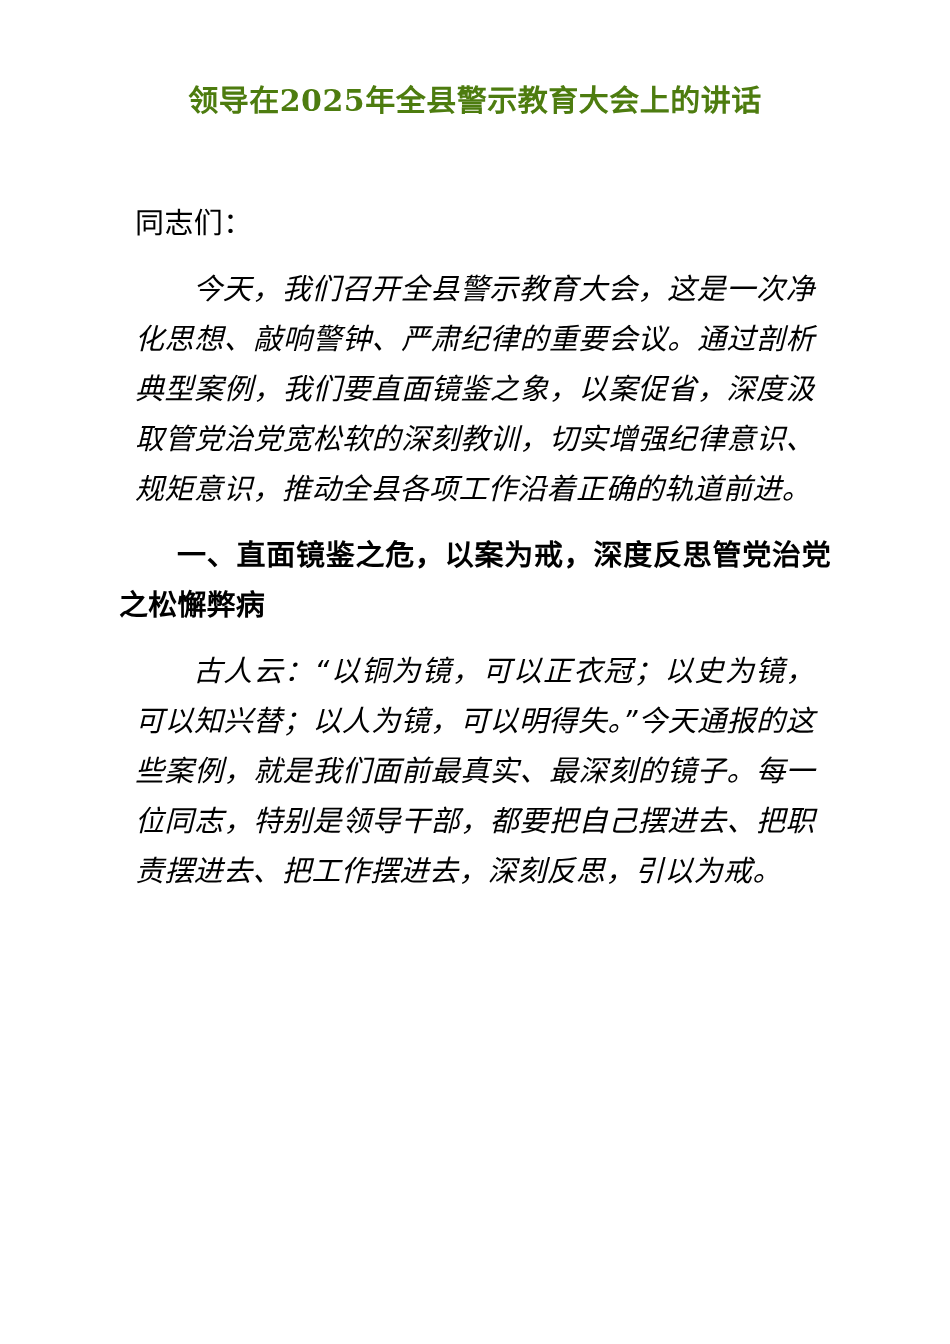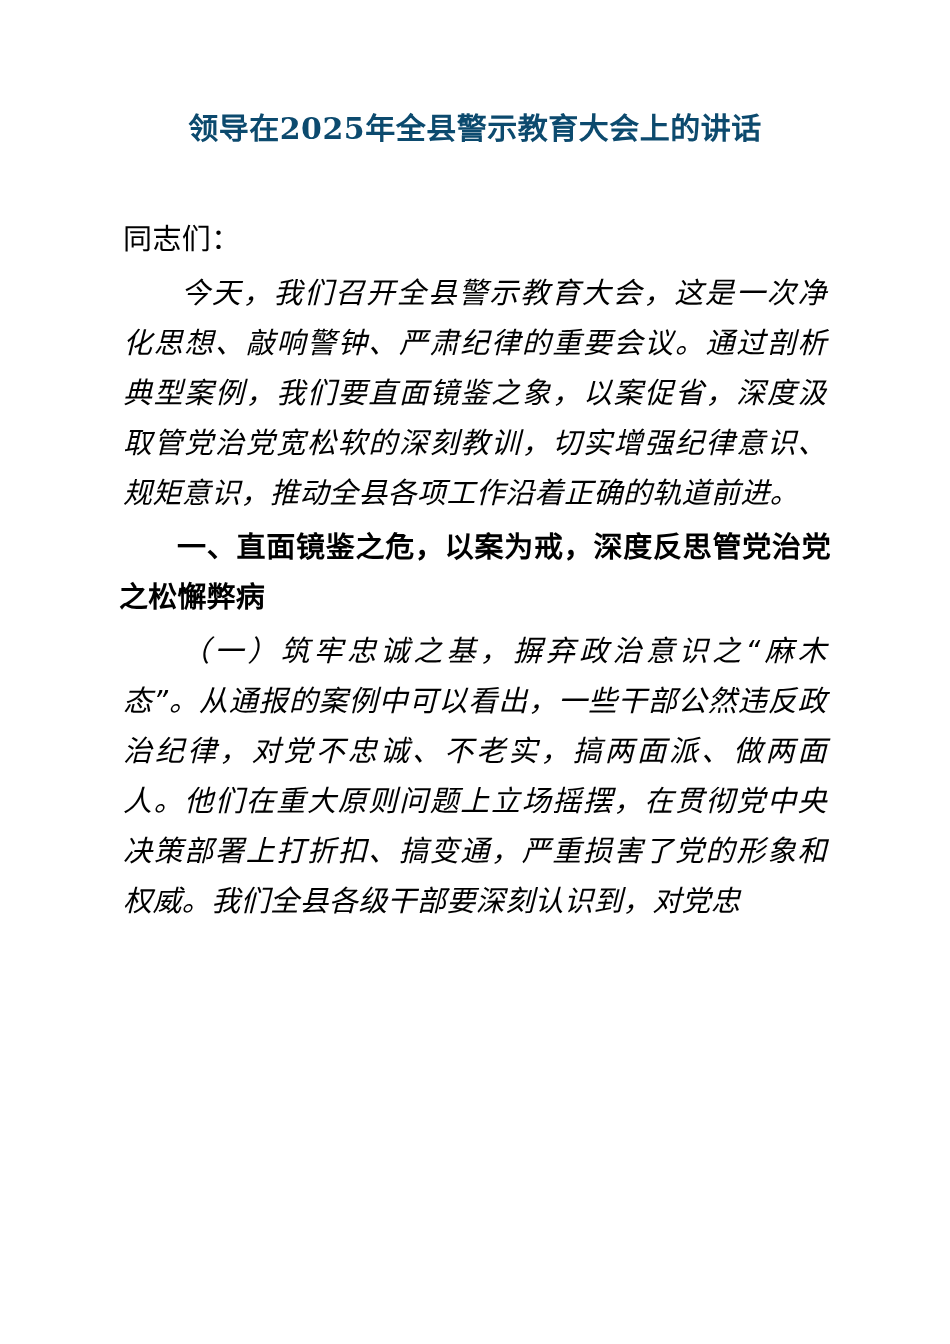--- a/index.html
+++ b/index.html
@@ -23,37 +23,37 @@
     top: 0;
     width: 712px;
   }
 
   
   .doc-title {
     font-family: "DejaVu Serif", "Liberation Serif", serif;
     font-weight: 700;
     font-size: 30px;
     line-height: 42px;
-    color: #0c4a6e;
+    color: #4d7c0f;
     text-align: center;
     letter-spacing: 0.5px;
     margin: 0;
-    padding-top: 108px;
+    padding-top: 80px;
     white-space: nowrap;
   }
 
   
   .para {
     font-family: "DejaVu Sans", "Liberation Sans", sans-serif;
     font-size: 29px;
     line-height: 50px;
     color: #000000;
     text-align: justify;
     text-align-last: left;
-    margin: 4px;
+    margin: 16px;
     letter-spacing: 0.4px;
     word-break: break-all;
   }
 
   .para.salutation {
     padding-top: 60px;
     text-indent: 0;
   }
 
   .para.indent {
@@ -83,17 +83,17 @@
   <div class="content">
 
     <h1 class="doc-title">领导在2025年全县警示教育大会上的讲话</h1>
 
     <p class="para salutation">同志们：</p>
 
     <p class="para indent">今天，我们召开全县警示教育大会，这是一次净化思想、敲响警钟、严肃纪律的重要会议。通过剖析典型案例，我们要直面镜鉴之象，以案促省，深度汲取管党治党宽松软的深刻教训，切实增强纪律意识、规矩意识，推动全县各项工作沿着正确的轨道前进。</p>
 
     <p class="heading-1">一、直面镜鉴之危，以案为戒，深度反思管党治党之松懈弊病</p>
 
+    <p class="para indent">古人云：“以铜为镜，可以正衣冠；以史为镜，可以知兴替；以人为镜，可以明得失。”今天通报的这些案例，就是我们面前最真实、最深刻的镜子。每一位同志，特别是领导干部，都要把自己摆进去、把职责摆进去、把工作摆进去，深刻反思，引以为戒。</p>
 
-    <p class="para indent">（一）筑牢忠诚之基，摒弃政治意识之“麻木态”。从通报的案例中可以看出，一些干部公然违反政治纪律，对党不忠诚、不老实，搞两面派、做两面人。他们在重大原则问题上立场摇摆，在贯彻党中央决策部署上打折扣、搞变通，严重损害了党的形象和权威。我们全县各级干部要深刻认识到，对党忠</p>
 
   </div>
 </div>
 
 </body></html>

